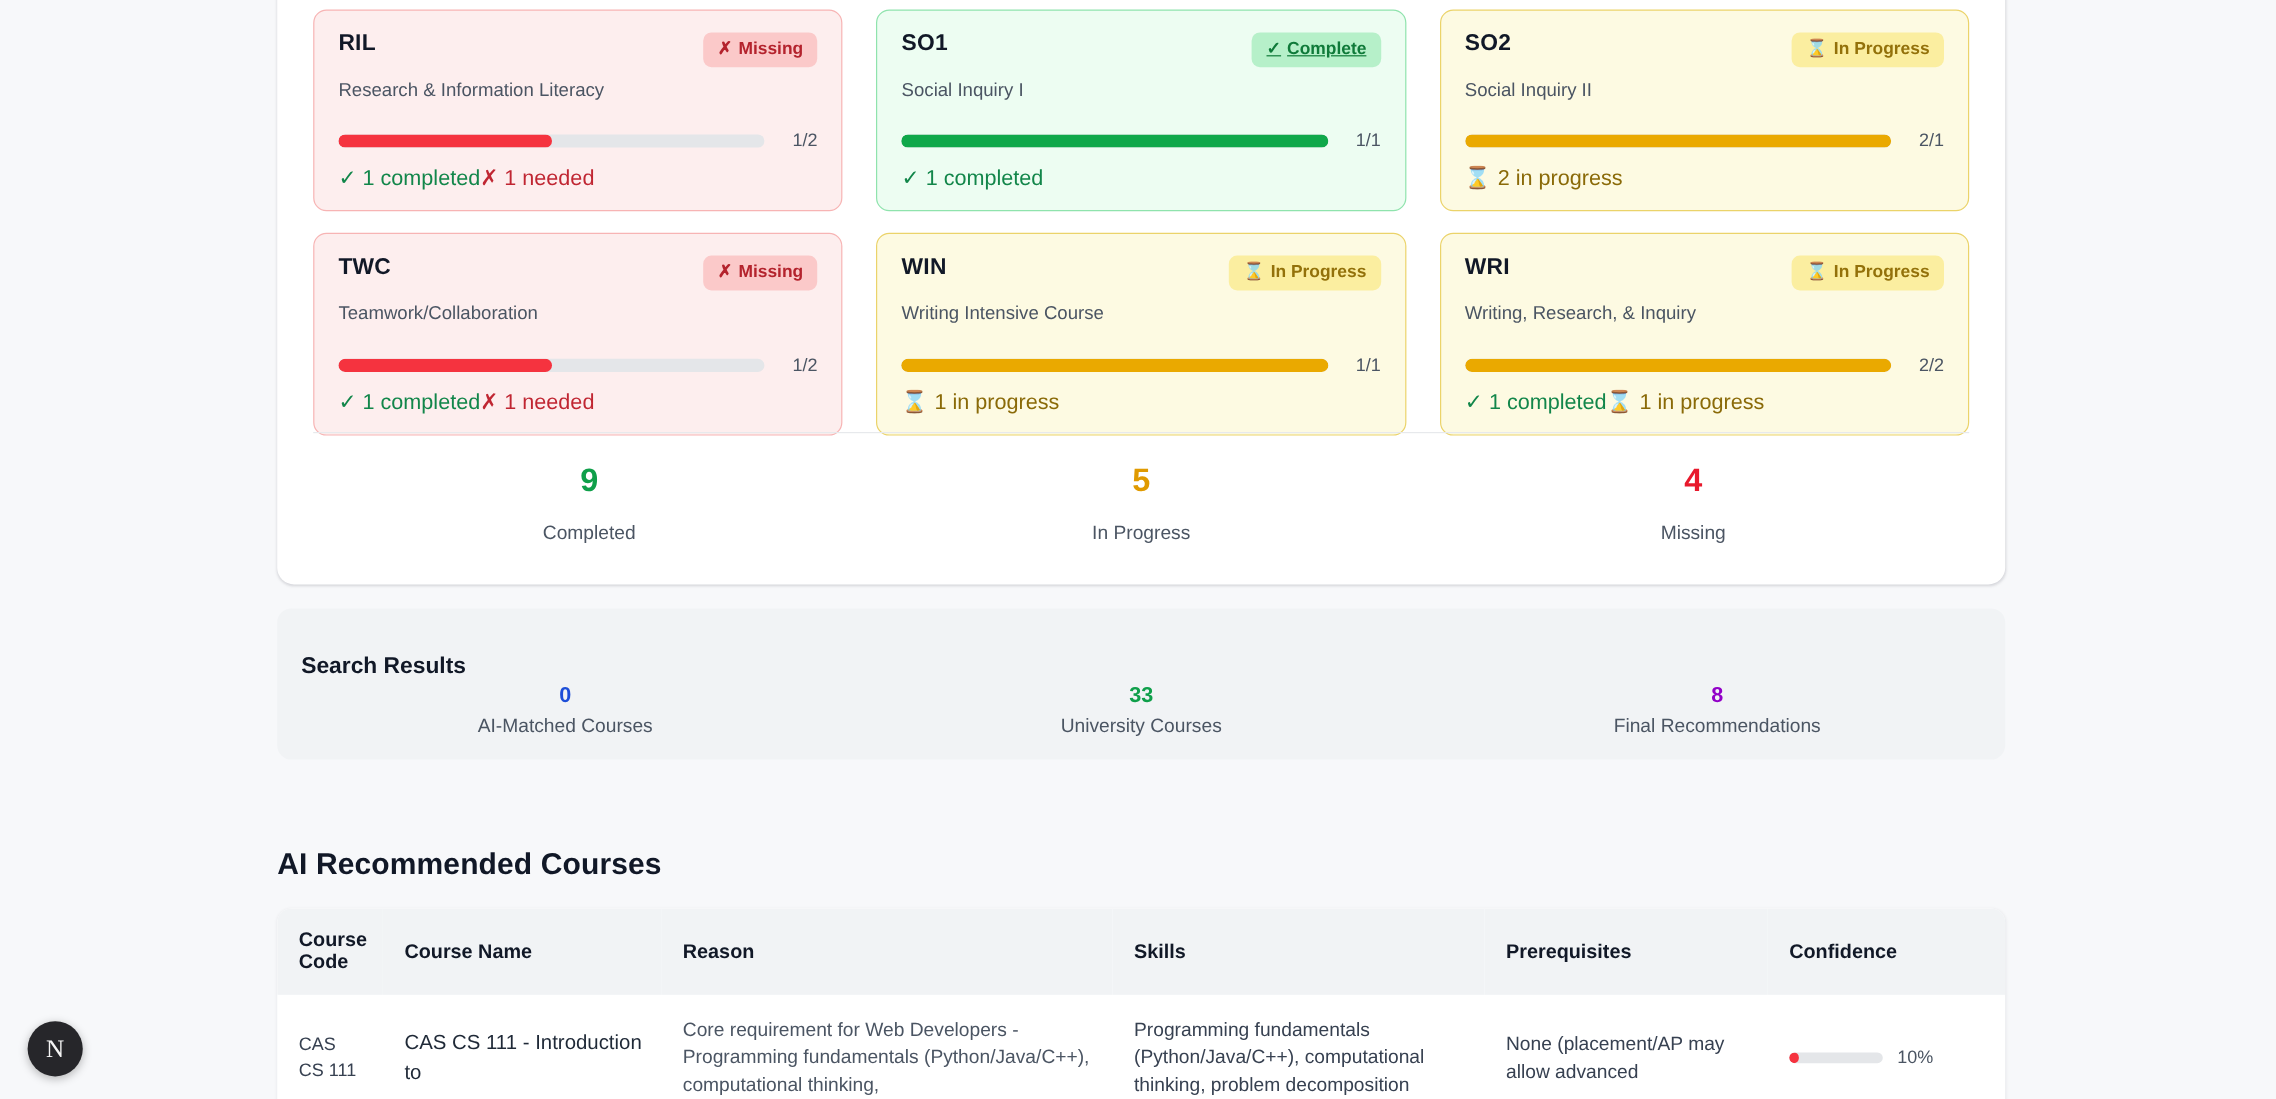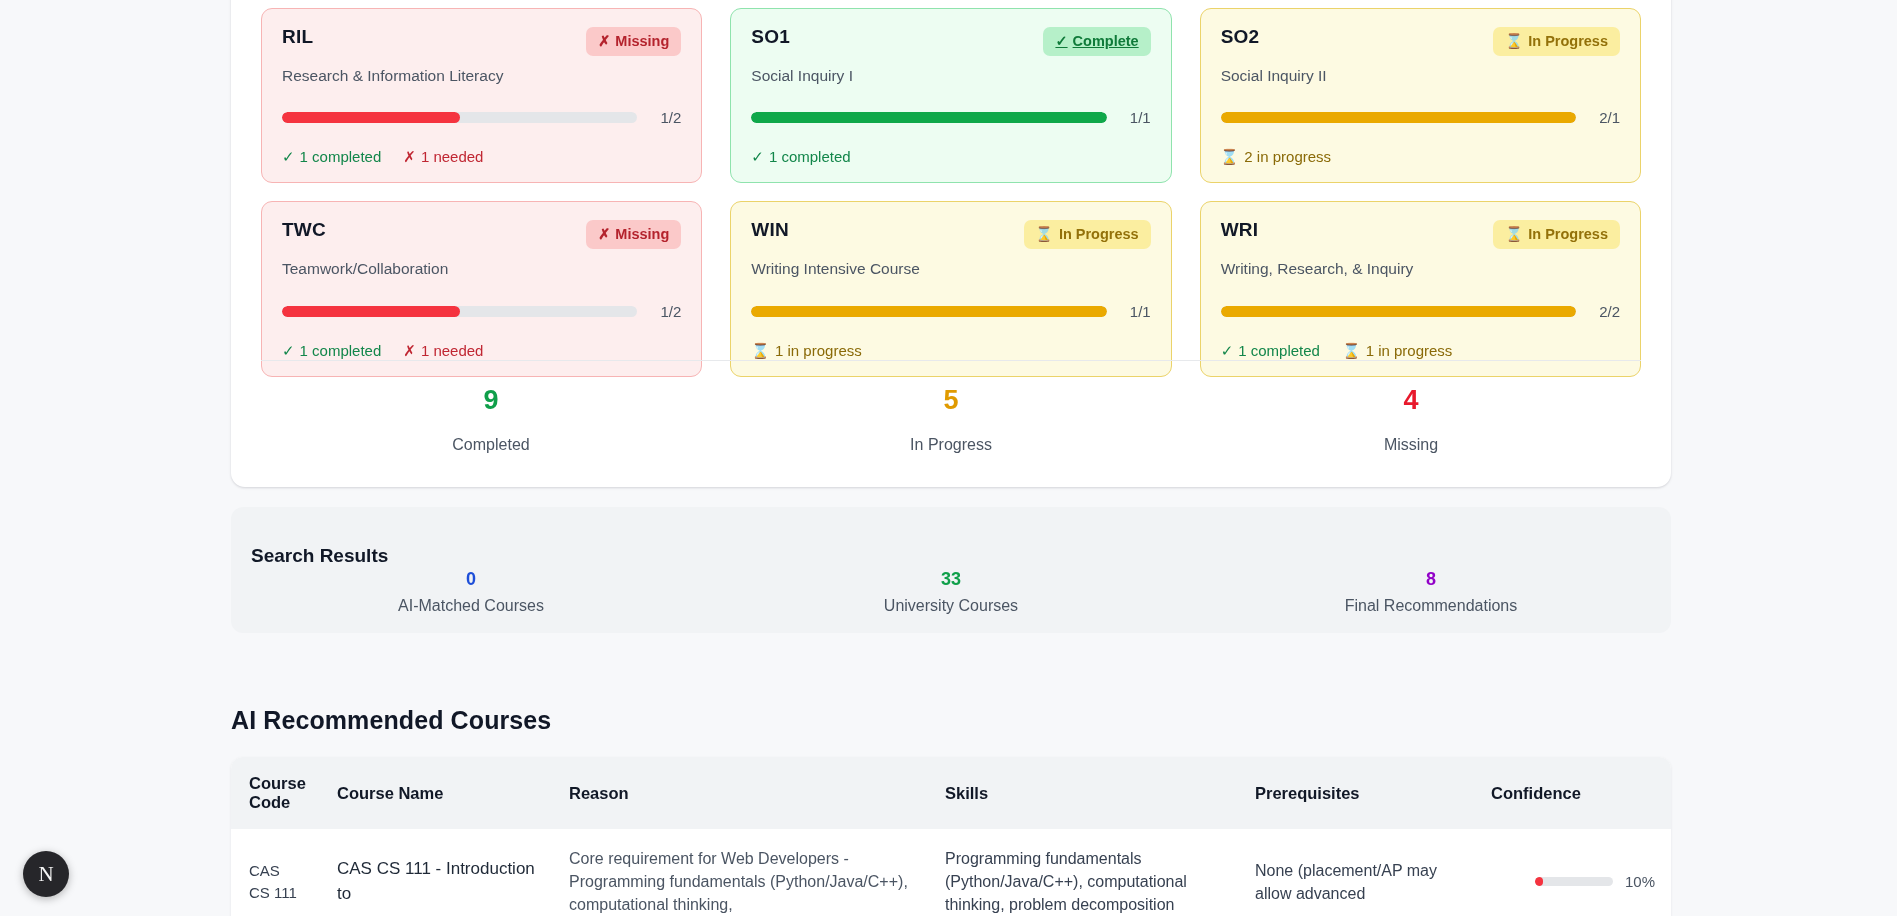--- a/index.html
+++ b/index.html
@@ -67,21 +67,21 @@
   .bar-row { display:flex; align-items:center; gap:14px; margin-top: 24px; }
   .bar-track {
     flex: 1; height: 11px; border-radius: 99px; background:#e4e6e9; overflow:hidden;
   }
   .bar-fill { height:100%; border-radius:99px; }
   .bar-fill.red    { background:#f5333f; }
   .bar-fill.green  { background:#0fa84a; }
   .bar-fill.amber  { background:#eaa900; }
   .bar-frac { font-size: 15px; color:#4b5563; min-width: 30px; text-align:right; }
 
-  .detail-row { margin-top: 22px; font-size: 15px; display:flex; gap:22px; }
+  .detail-row { margin-top: 11px; font-size: 18px; display:flex; }
   .d-done { color:#12864a; }
   .d-need { color:#c02632; }
   .d-prog { color:#8a6a08; }
   .d-ico  { margin-right:5px; }
 
   
   .hub-divider {
     position:absolute; left:30px; top:500px; width:1380px; height:1px; background:#e7e9ec;
   }
   .totals {
@@ -136,21 +136,21 @@
   thead th.c4 { width:310px; }
   thead th.c5 { width:236px; }
   thead th.c6 { width:198px; }
   tbody td {
     font-size:16px; color:#374151; padding:18px 16px 18px 18px;
     vertical-align:middle; line-height:1.45;
   }
   td.code { font-size:15px; color:#374151; }
   td.cname { font-size:17px; color:#1f2937; }
   td.reason { color:#4b5563; }
-  .conf-wrap { display:flex; align-items:center; gap:12px;justify-content:flex-end; }
+  .conf-wrap { display:flex; align-items:center; gap:12px; }
   .conf-track { width:78px; height:9px; border-radius:99px; background:#e4e6e9; overflow:hidden; }
   .conf-fill { height:100%; border-radius:99px; background:#f5333f; }
   .conf-pct { font-size:15px; color:#4b5563; }
 
   
   .dev-badge {
     position:absolute; left:23px; top:851px;
     width:46px; height:46px; border-radius:50%;
     background:#26262a; color:#f5f5f5;
     display:flex; align-items:center; justify-content:center;

